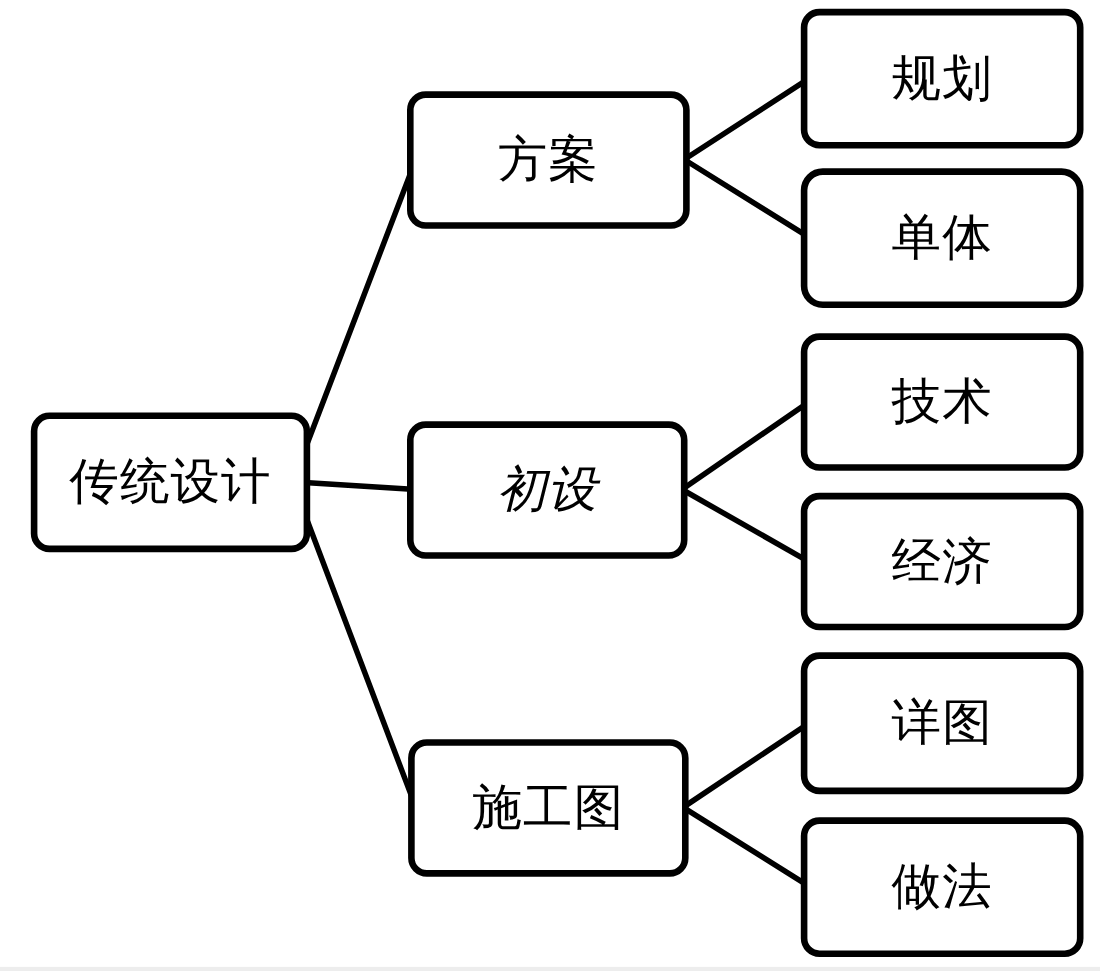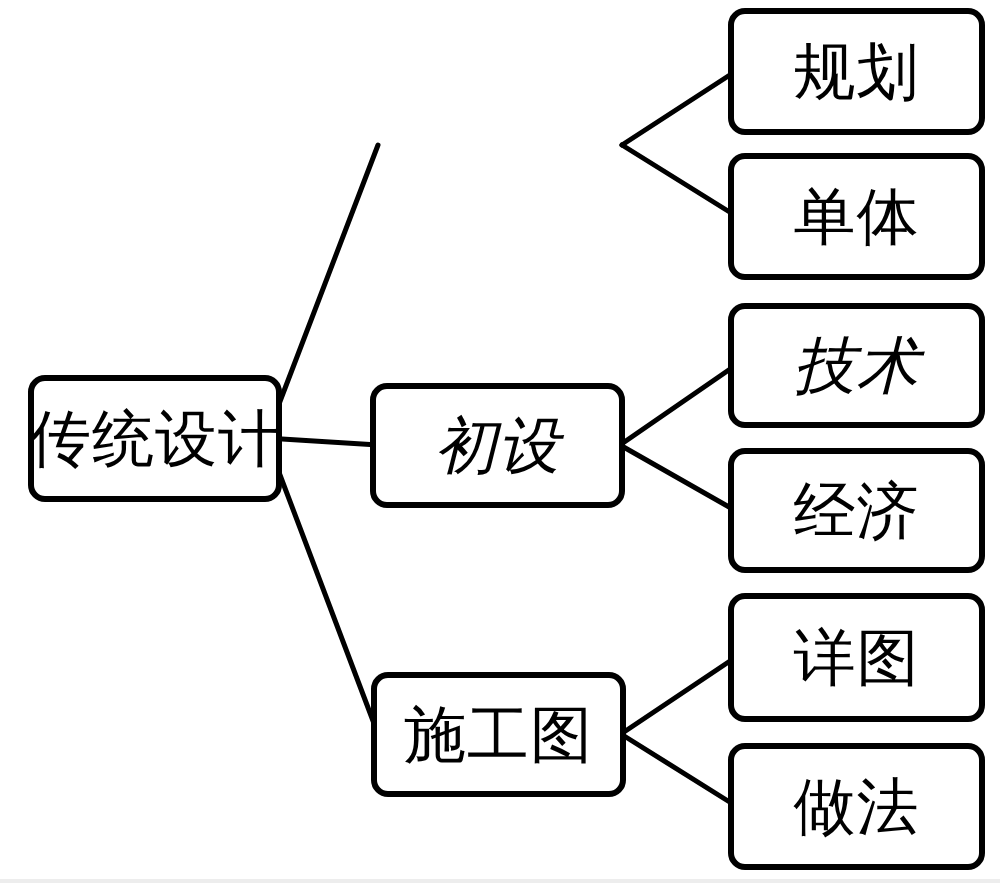--- a/index.html
+++ b/index.html
@@ -31,33 +31,33 @@
   .node {
     position: absolute;
     box-sizing: border-box;
     background: #ffffff;
     border: 6px solid #000000;
     border-radius: 17px;
     display: flex;
     align-items: center;
     justify-content: center;
     color: #000000;
-    font-size: 62px;
+    font-size: 45px;
     line-height: 1;
     letter-spacing: 1px;
     white-space: nowrap;
   }
   
   .n-root          { left: 13px;  top: 375px; width: 254px; height: 127px; margin-left: 15px; }
   .n-scheme        { left: 370px; top: 83px;  width: 257px; height: 125px; }
   .n-preliminary   { left: 370px; top: 383px; width: 255px; height: 125px; font-style: italic; }
   .n-construction  { left: 371px; top: 672px; width: 255px; height: 125px; }
   .n-planning      { left: 728px; top: 8px;   width: 257px; height: 127px; }
-  .n-single        { left: 728px; top: 153px; width: 257px; height: 127px; }
-  .n-technology    { left: 728px; top: 303px; width: 257px; height: 125px; font-style: italic; }
+  .n-single        { left: 728px; top: 153px; width: 257px; height: 127px; border-radius: 20px; }
+  .n-technology    { left: 728px; top: 303px; width: 257px; height: 125px; }
   .n-economy       { left: 728px; top: 448px; width: 257px; height: 125px; }
   .n-detail        { left: 728px; top: 593px; width: 257px; height: 129px; }
   .n-method        { left: 728px; top: 743px; width: 257px; height: 127px; text-align: center; }
   .scan-line {
     position: absolute;
     left: 0;
     bottom: 0;
     width: 1000px;
     height: 4px;
     background: #ededed;
@@ -74,20 +74,21 @@
     <line class="edge" x1="266" y1="438" x2="378" y2="734"></line>
     <line class="edge" x1="622" y1="145" x2="736" y2="71"></line>
     <line class="edge" x1="622" y1="145" x2="736" y2="216"></line>
     <line class="edge" x1="620" y1="445" x2="736" y2="365"></line>
     <line class="edge" x1="620" y1="445" x2="736" y2="511"></line>
     <line class="edge" x1="621" y1="734" x2="736" y2="657"></line>
     <line class="edge" x1="621" y1="734" x2="736" y2="806"></line>
   </svg>
 
   <div class="node n-root">传统设计</div>
+  <div class="node n-scheme">方案</div>
   <div class="node n-preliminary">初设</div>
   <div class="node n-construction">施工图</div>
   <div class="node n-planning">规划</div>
   <div class="node n-single">单体</div>
   <div class="node n-technology">技术</div>
   <div class="node n-detail">详图</div>
   <div class="node n-economy">经济</div>
   <div class="node n-method">做法</div>
 
   <div class="scan-line"></div>

